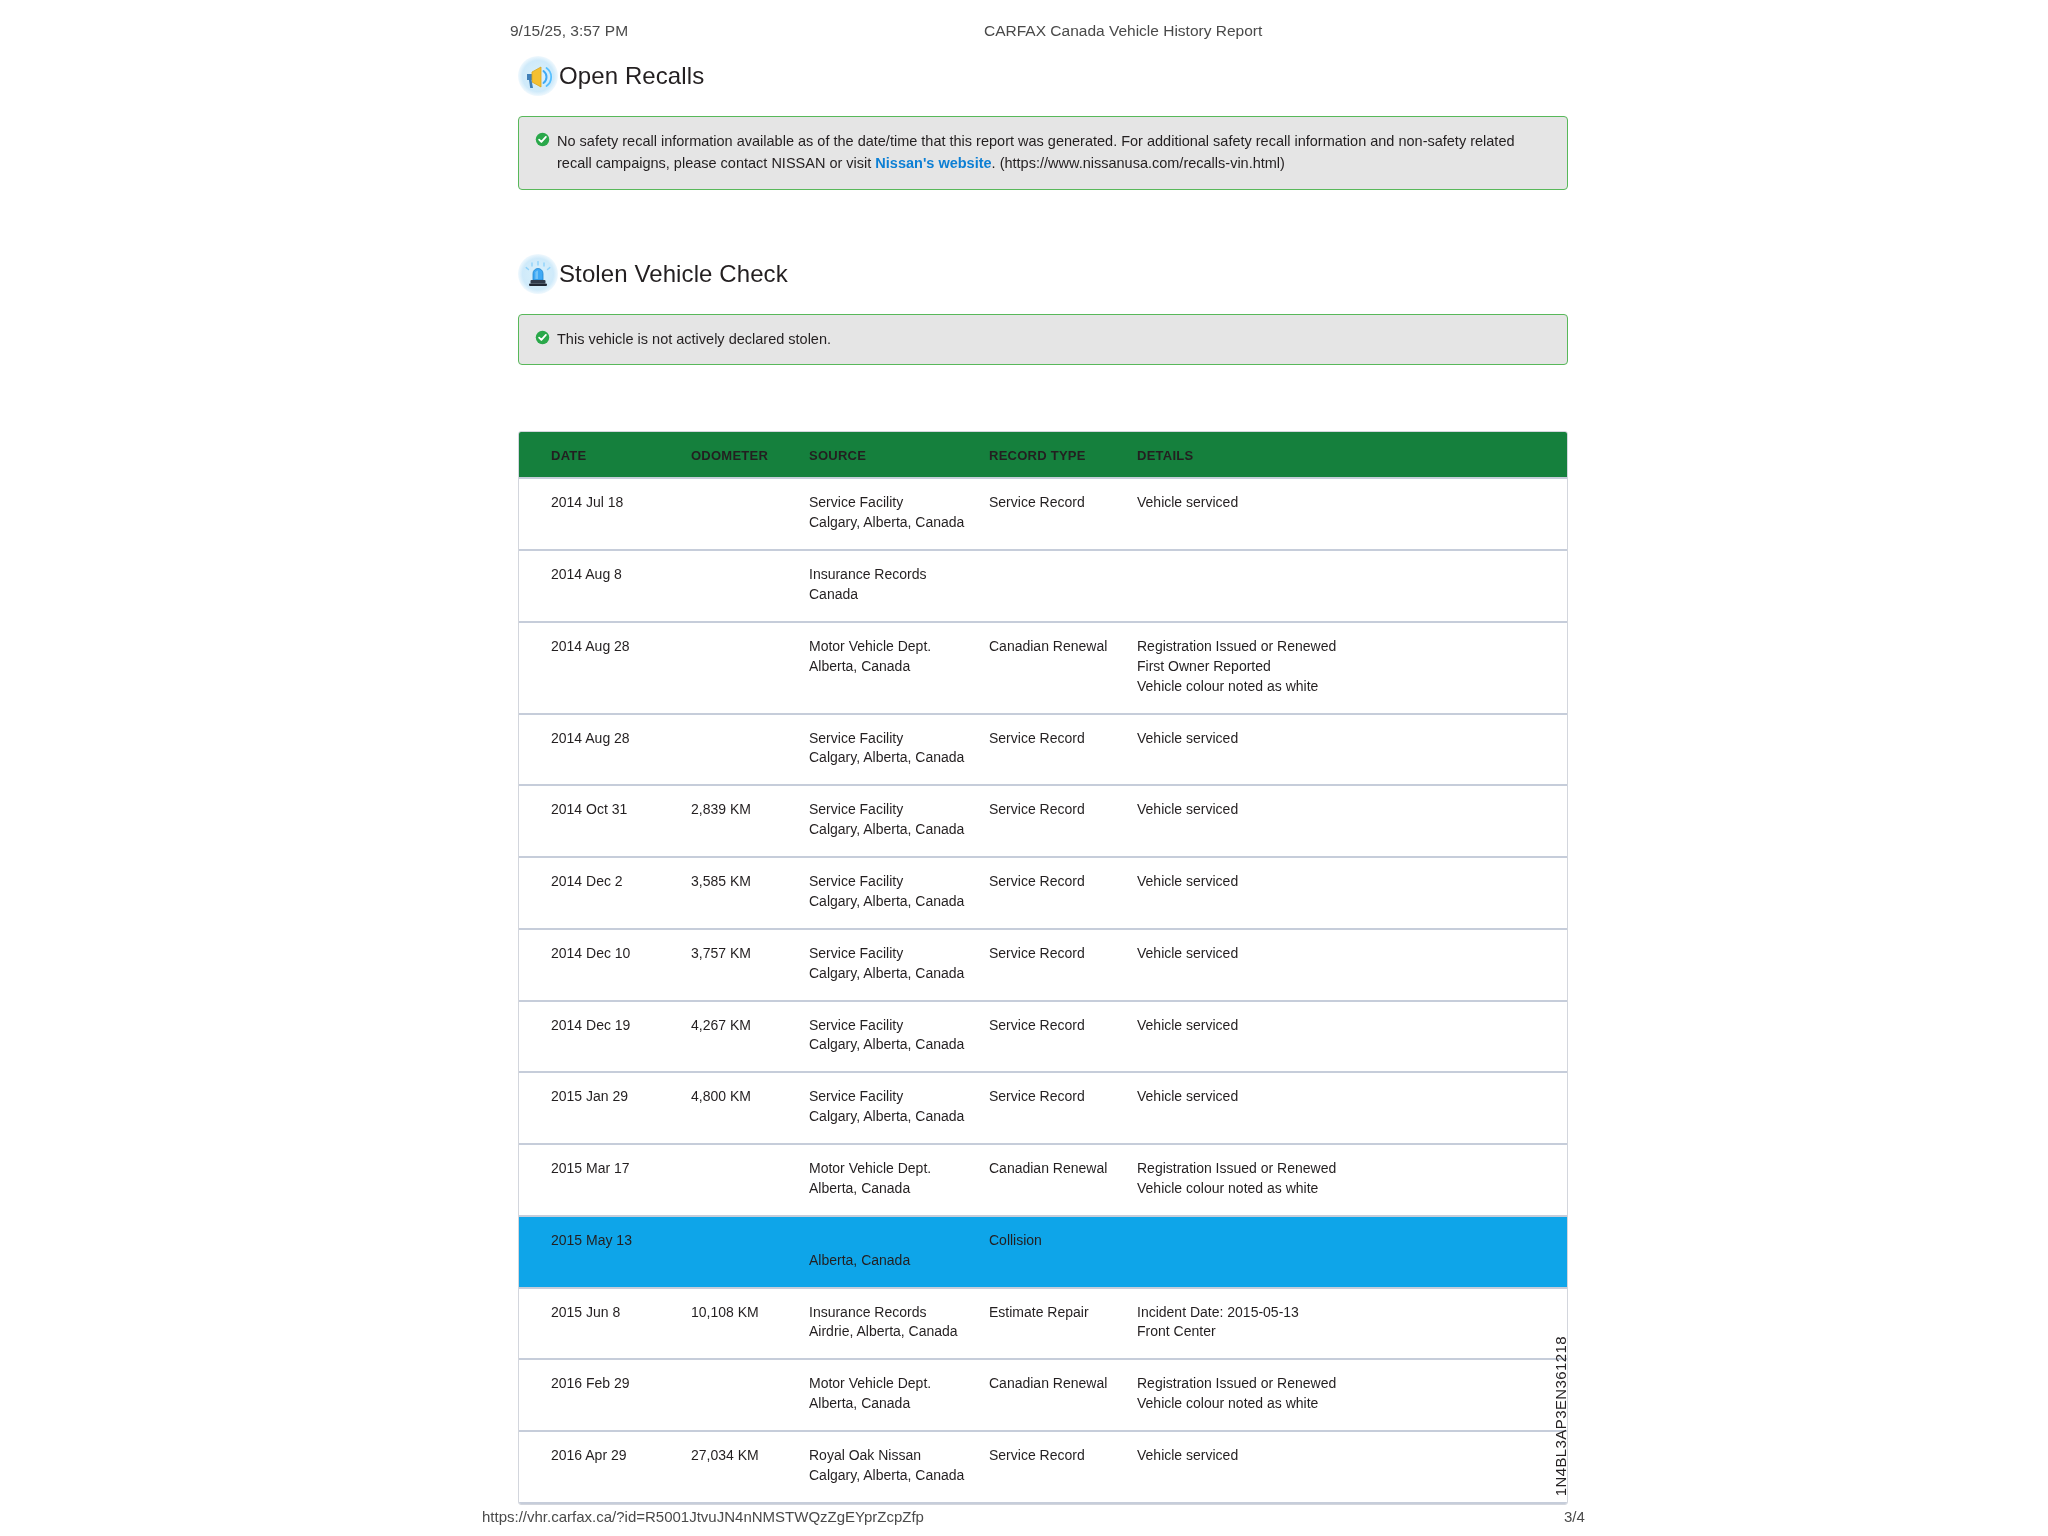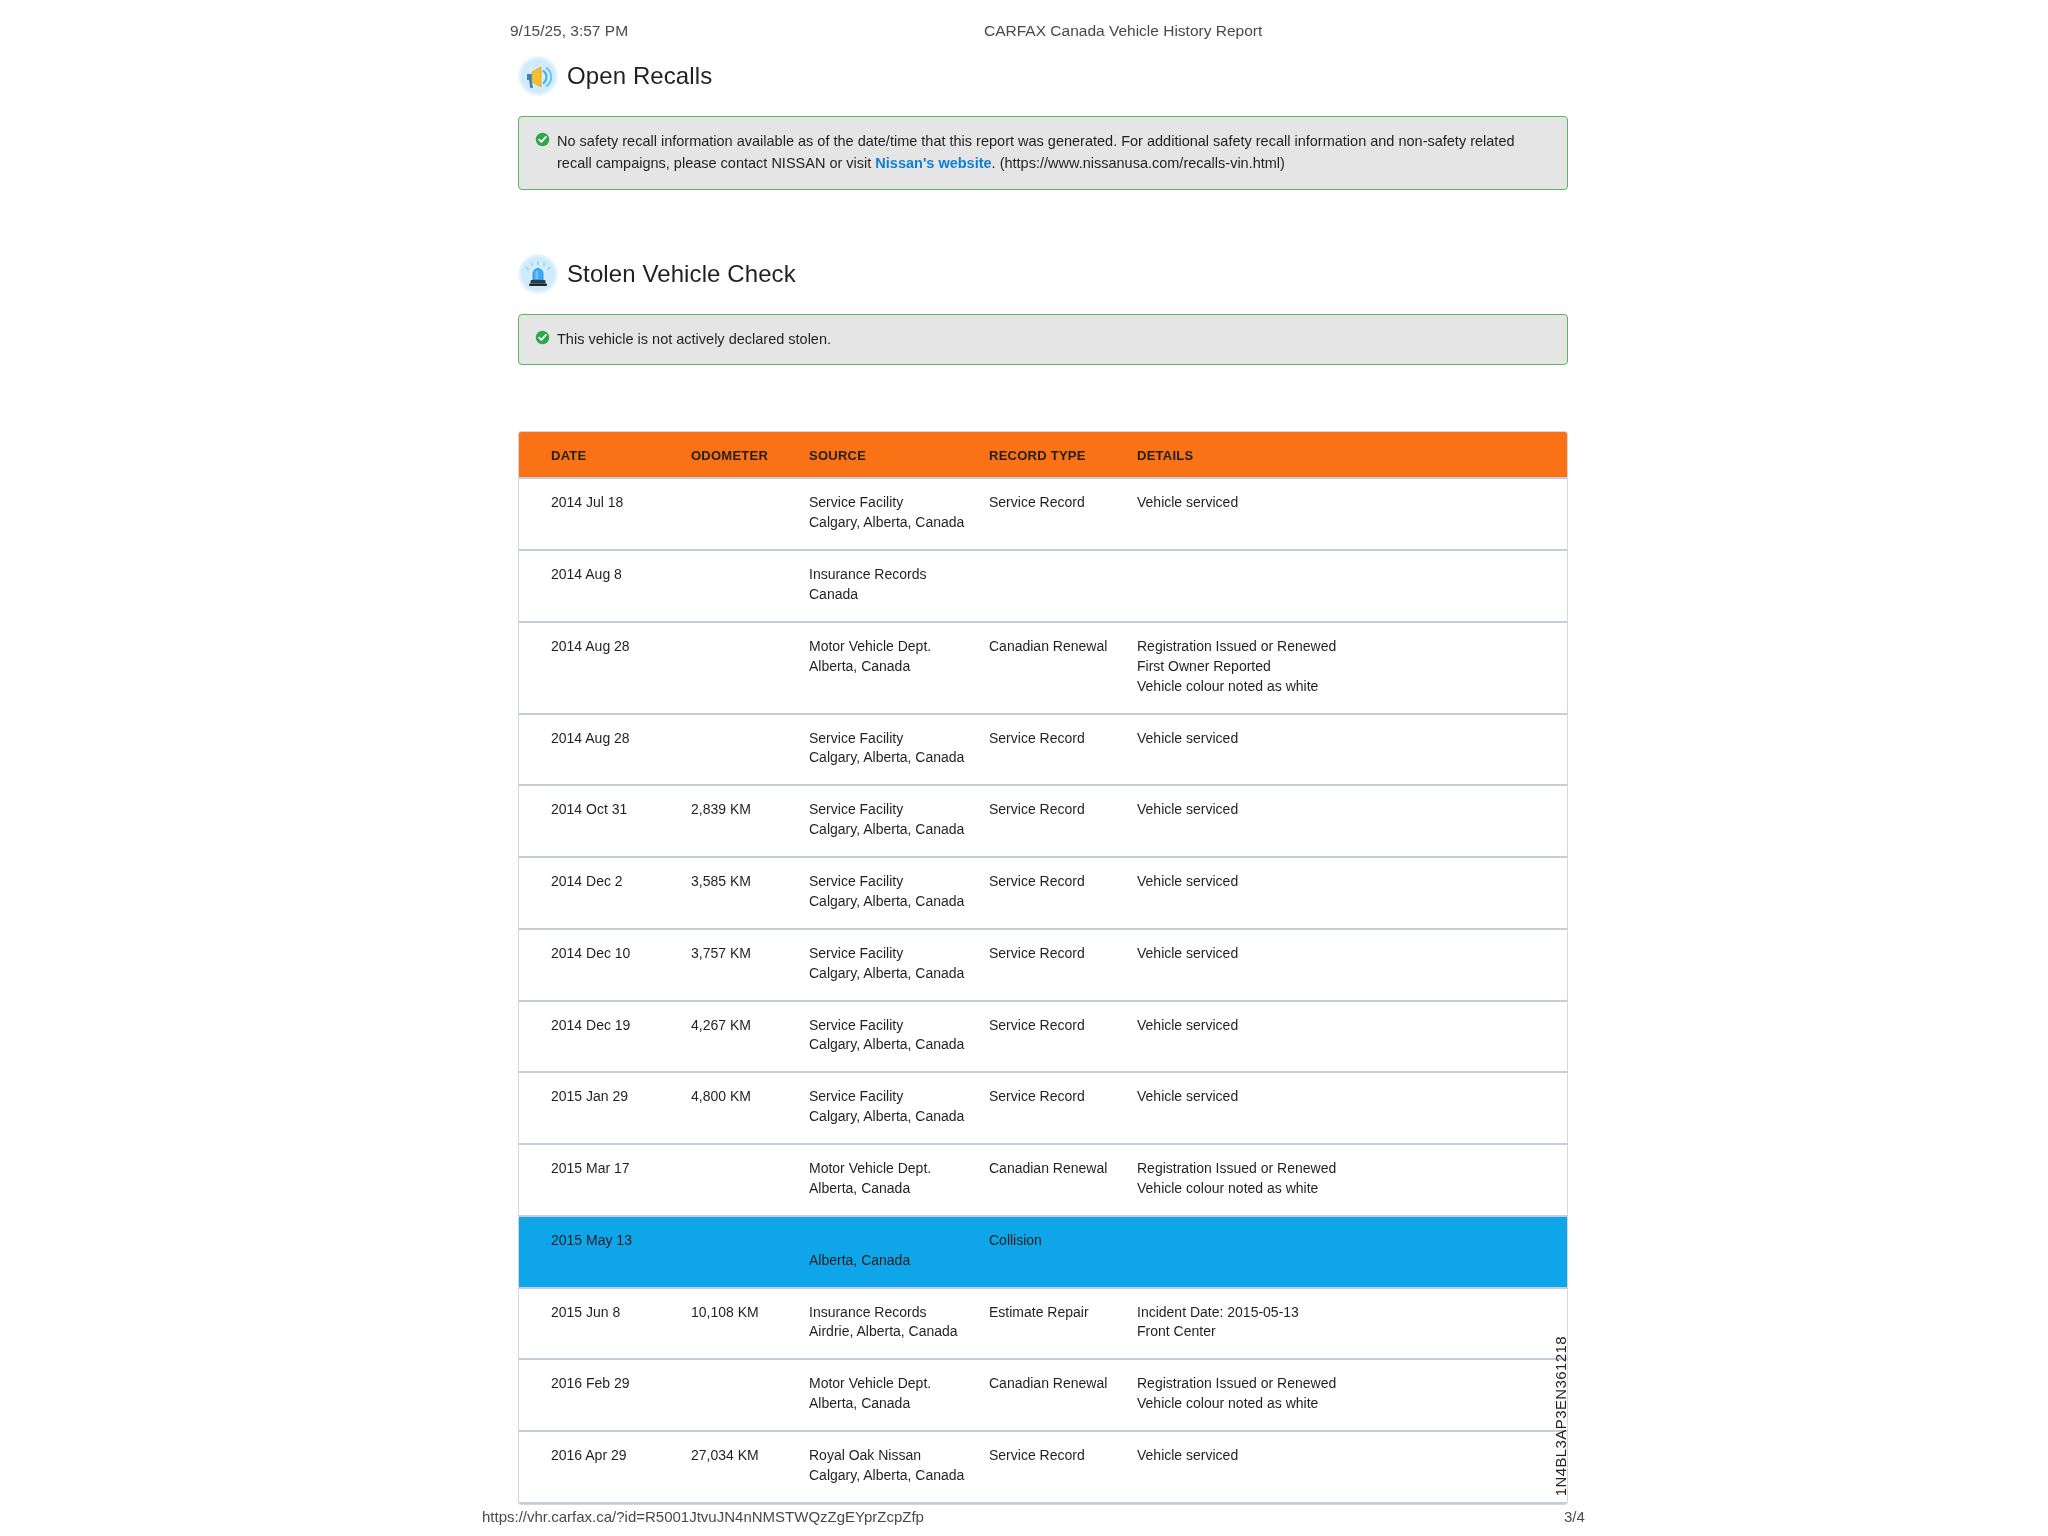--- a/index.html
+++ b/index.html
@@ -45,21 +45,21 @@
     position: absolute;
     top: 56px;
     left: 518px;
     width: 1050px;
   }
 
   
   .section-head {
     display: flex;
     align-items: center;
-    gap: 9px;
+    gap: 1px;
     margin: 0 0 20px 0;
   }
   .section-head .sh-icon {
     width: 40px;
     height: 40px;
     flex: 0 0 40px;
     border-radius: 50%;
     display: flex;
     align-items: center;
     justify-content: center;
@@ -133,21 +133,21 @@
     table-layout: fixed;
   }
   table.hist th {
     text-align: left;
     font-size: 13px;
     font-weight: bold;
     letter-spacing: 0.25px;
     color: #231f20;
     padding: 16px 0 14px 0;
     border-bottom: 2px solid #c6cdda;
-    background: #f97316;
+    background: #15803d;
   }
   table.hist td {
     vertical-align: top;
     font-size: 14px;
     line-height: 1.42;
     color: #231f20;
     padding: 14px 0 16px 0;
     border-bottom: 2px solid #c6cdda;
   }
   table.hist tr:last-child td {

